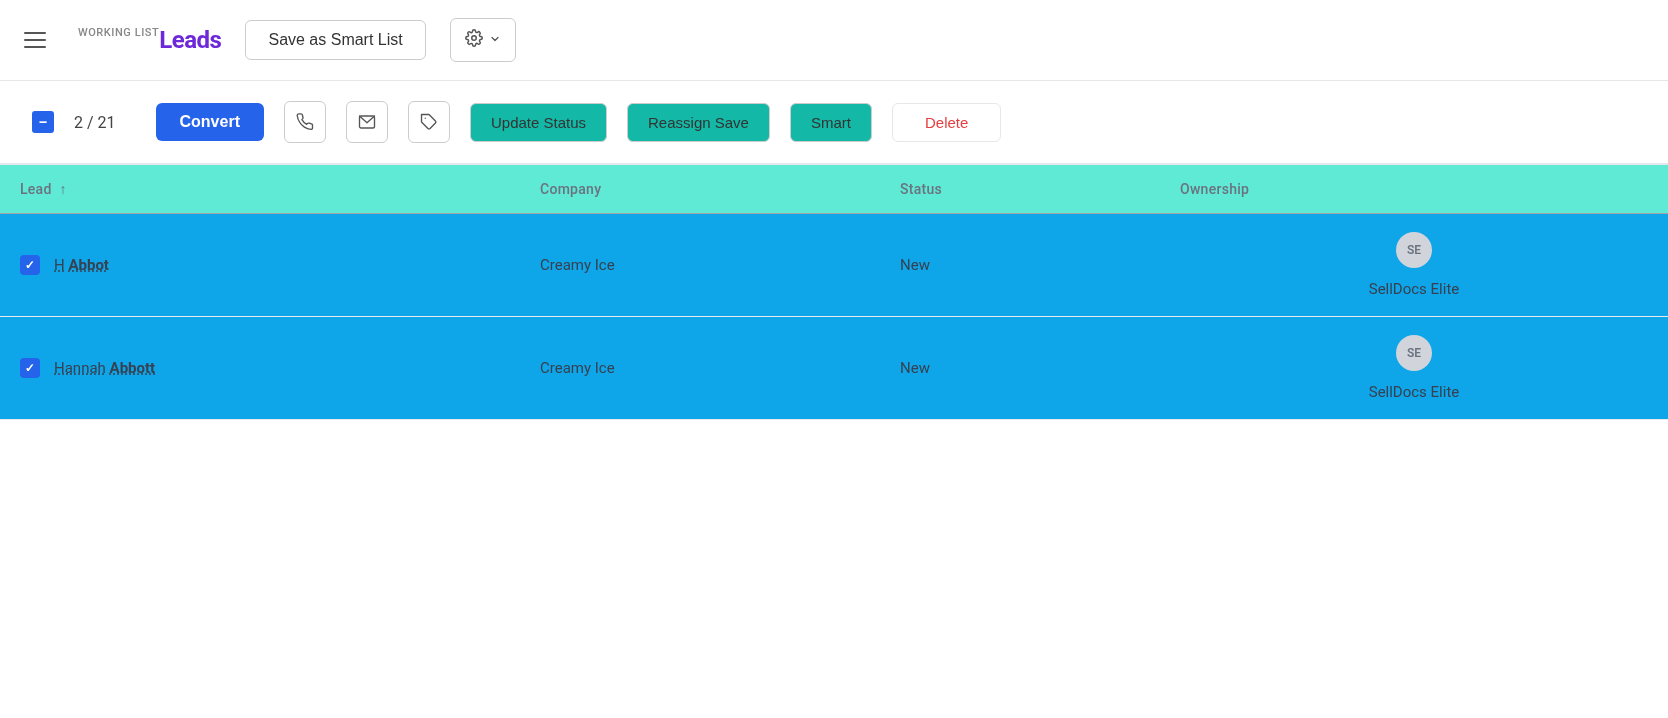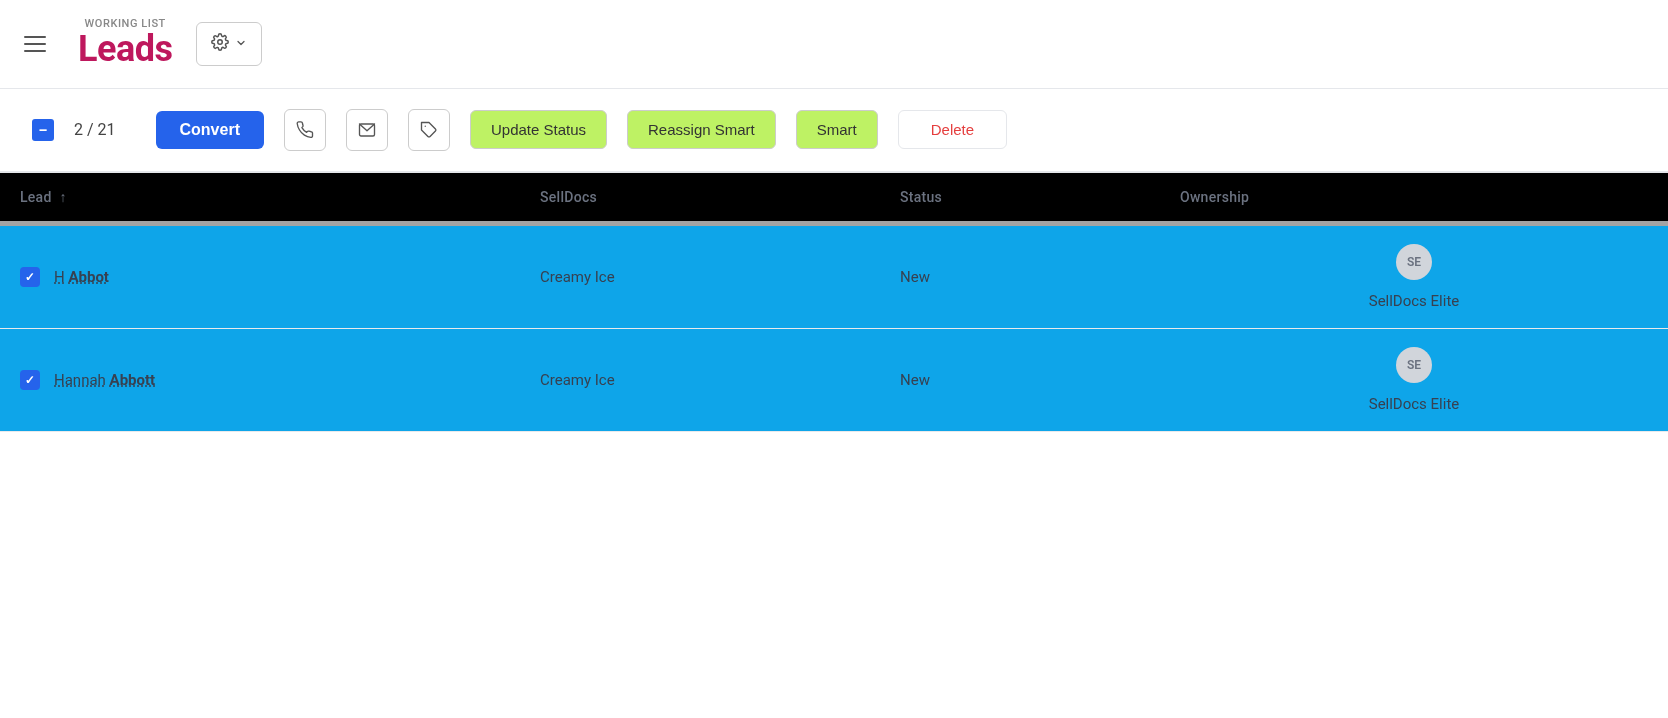--- a/index.html
+++ b/index.html
@@ -31,35 +31,34 @@
     .hamburger-icon span {
       display: block;
       width: 22px;
       height: 2px;
       background: #555;
       border-radius: 1px;
     }
 
     .title-block {
       display: flex;
-      flex-direction: column;
+      flex-direction: row;
       line-height: 1.1;
-      text-align: center;
     }
     .working-list-label {
       font-size: 11px;
       color: #888;
       font-weight: 500;
       letter-spacing: 0.05em;
       text-transform: uppercase;
     }
     .page-title {
-      font-size: 36px;
+      font-size: 24px;
       font-weight: 700;
-      color: #be185d;
+      color: #6d28d9;
       letter-spacing: -0.5px;
     }
 
     .save-smart-list-btn {
       border: 1.5px solid #ccc;
       background: #fff;
       padding: 10px 22px;
       font-size: 16px;
       color: #333;
       border-radius: 6px;
@@ -135,21 +134,21 @@
       cursor: pointer;
       display: flex;
       align-items: center;
       justify-content: center;
       font-size: 16px;
       color: #555;
     }
 
     .text-btn {
       border: 1.5px solid #ccc;
-      background: #bef264;
+      background: #14b8a6;
       padding: 10px 20px;
       font-size: 15px;
       color: #333;
       border-radius: 6px;
       cursor: pointer;
       white-space: nowrap;
       text-align: center;
     }
 
     .delete-btn {
@@ -168,22 +167,22 @@
       width: 100%;
       border-top: 2px solid #e5e7eb;
     }
 
     table {
       width: 100%;
       border-collapse: collapse;
     }
 
     thead tr {
-      background: #000000;
-      border-bottom: 5px solid #a3a3a3;
+      background: #5eead4;
+      border-bottom: 1px solid #a3a3a3;
       margin-top: 16px;
     }
 
     thead th {
       padding: 16px 20px;
       text-align: left;
       font-size: 14px;
       font-weight: 500;
       color: #6b7280;
       letter-spacing: 0.02em;
@@ -315,20 +314,21 @@
 <div class="header">
   <div class="hamburger-icon">
     <span></span>
     <span></span>
     <span></span>
   </div>
   <div class="title-block">
     <span class="working-list-label">WORKING LIST</span>
     <span class="page-title">Leads</span>
   </div>
+  <button class="save-smart-list-btn">Save as Smart List</button>
   <button class="gear-btn">
     <span>
       <svg width="18" height="18" viewBox="0 0 24 24" fill="none" stroke="#555" stroke-width="2" stroke-linecap="round" stroke-linejoin="round">
         <circle cx="12" cy="12" r="3"></circle>
         <path d="M19.4 15a1.65 1.65 0 0 0 .33 1.82l.06.06a2 2 0 0 1-2.83 2.83l-.06-.06a1.65 1.65 0 0 0-1.82-.33 1.65 1.65 0 0 0-1 1.51V21a2 2 0 0 1-4 0v-.09A1.65 1.65 0 0 0 9 19.4a1.65 1.65 0 0 0-1.82.33l-.06.06a2 2 0 0 1-2.83-2.83l.06-.06A1.65 1.65 0 0 0 4.68 15a1.65 1.65 0 0 0-1.51-1H3a2 2 0 0 1 0-4h.09A1.65 1.65 0 0 0 4.6 9a1.65 1.65 0 0 0-.33-1.82l-.06-.06a2 2 0 0 1 2.83-2.83l.06.06A1.65 1.65 0 0 0 9 4.68a1.65 1.65 0 0 0 1-1.51V3a2 2 0 0 1 4 0v.09a1.65 1.65 0 0 0 1 1.51 1.65 1.65 0 0 0 1.82-.33l.06-.06a2 2 0 0 1 2.83 2.83l-.06.06A1.65 1.65 0 0 0 19.4 9a1.65 1.65 0 0 0 1.51 1H21a2 2 0 0 1 0 4h-.09a1.65 1.65 0 0 0-1.51 1z"></path>
       </svg>
     </span>
     <span>
       <svg width="12" height="12" viewBox="0 0 24 24" fill="none" stroke="#555" stroke-width="2.5" stroke-linecap="round" stroke-linejoin="round">
         <polyline points="6 9 12 15 18 9"></polyline>
@@ -356,34 +356,34 @@
   </button>
 
   <button class="icon-btn">
     <svg class="tag-svg" viewBox="0 0 24 24" fill="none" stroke="#555" stroke-width="1.8" stroke-linecap="round" stroke-linejoin="round">
       <path d="M20.59 13.41l-7.17 7.17a2 2 0 0 1-2.83 0L2 12V2h10l8.59 8.59a2 2 0 0 1 0 2.82z"></path>
       <line x1="7" y1="7" x2="7.01" y2="7"></line>
     </svg>
   </button>
 
   <button class="text-btn">Update Status</button>
-  <button class="text-btn">Reassign Smart</button>
+  <button class="text-btn">Reassign Save</button>
   <button class="text-btn">Smart</button>
   <button class="delete-btn">Delete</button>
 </div>
 
 <div class="table-container">
   <table>
     <thead>
       <tr>
         <th class="lead-col">
           <span>Lead</span>
           <span class="sort-arrow">↑</span>
         </th>
-        <th class="company-col">SellDocs</th>
+        <th class="company-col">Company</th>
         <th class="status-col">Status</th>
         <th class="ownership-col">Ownership</th>
       </tr>
     </thead>
     <tbody id="table-body">
     <tr>
           <td>
             <div class="lead-cell">
               <div class="checkbox"></div>
               <span class="lead-name"><span class="first-name">H</span> <span class="last-name">Abbot</span></span>

